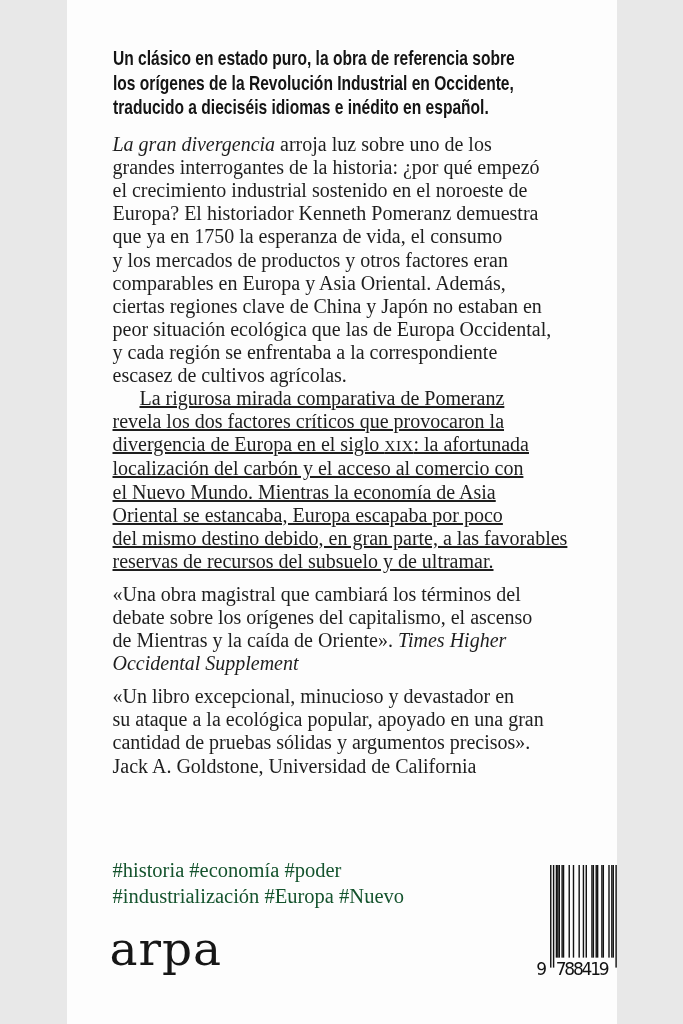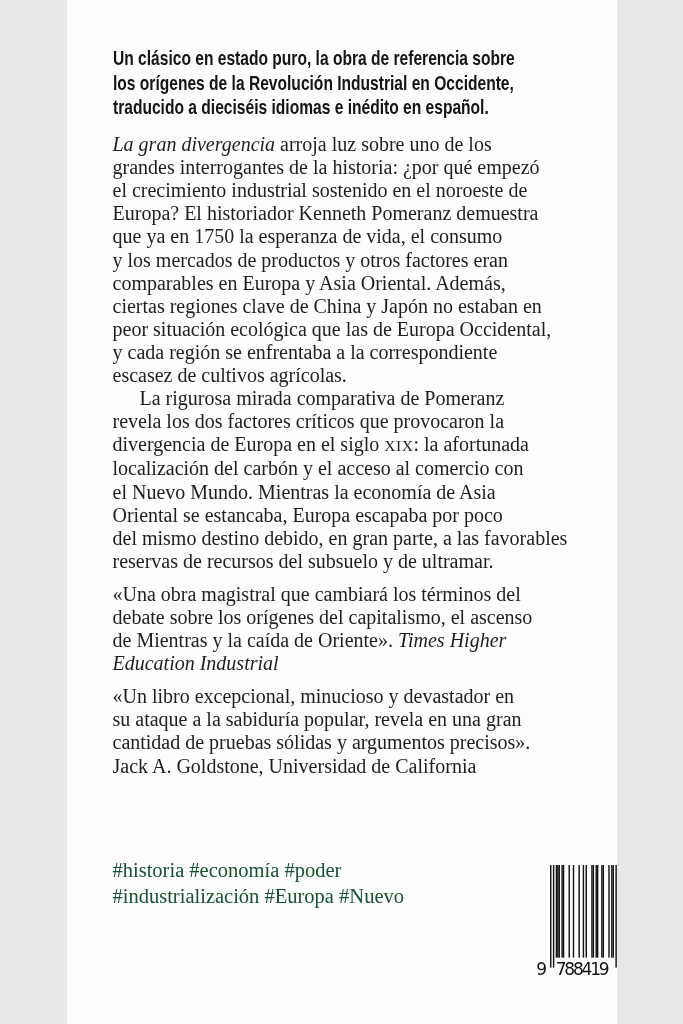--- a/index.html
+++ b/index.html
@@ -21,21 +21,21 @@
     font-size:20.5px;
     line-height:24.7px;
     color:#141414;
     width:720px;
     transform:scaleX(0.76);
     transform-origin:0 0;
     white-space:nowrap;
   }
   .synopsis{margin-top:13px;}
   .synopsis p{margin:0;font-size:20px;line-height:23.1px;}
-  .p-indent{text-indent:27px;}
+  .p-indent{text-indent:27px;text-decoration:underline;}
   .quote{margin:10px 0 0 0;font-size:20px;line-height:23.1px;}
   .it{font-style:italic;text-align:right;}
   .sc{font-size:0.78em;letter-spacing:0.5px;}
   .hashtags{
     position:absolute;left:46px;top:858px;
     font-size:20.5px;line-height:25.5px;color:#14532d;
   }
   .publisher-logo{
     position:absolute;left:43px;top:921px;
     font-family:"DejaVu Serif",serif;
@@ -65,28 +65,29 @@
 
   <div class="content">
 
     <p class="intro"><span>Un clásico en estado puro, la obra de referencia sobre</span><br><span>los orígenes de la Revolución Industrial en Occidente,</span><br><span>traducido a dieciséis idiomas e inédito en español.</span></p>
 
     <div class="synopsis">
       <p><span class="it">La gran divergencia</span><span> arroja luz sobre uno de los</span><br><span>grandes interrogantes de la historia: ¿por qué empezó</span><br><span>el crecimiento industrial sostenido en el noroeste de</span><br><span>Europa? El historiador Kenneth Pomeranz demuestra</span><br><span>que ya en 1750 la esperanza de vida, el consumo</span><br><span>y los mercados de productos y otros factores eran</span><br><span>comparables en Europa y Asia Oriental. Además,</span><br><span>ciertas regiones clave de China y Japón no estaban en</span><br><span>peor situación ecológica que las de Europa Occidental,</span><br><span>y cada región se enfrentaba a la correspondiente</span><br><span>escasez de cultivos agrícolas.</span></p>
       <p class="p-indent"><span>La rigurosa mirada comparativa de Pomeranz</span><br><span>revela los dos factores críticos que provocaron la</span><br><span>divergencia de Europa en el siglo </span><span class="sc">XIX</span><span>: la afortunada</span><br><span>localización del carbón y el acceso al comercio con</span><br><span>el Nuevo Mundo. Mientras la economía de Asia</span><br><span>Oriental se estancaba, Europa escapaba por poco</span><br><span>del mismo destino debido, en gran parte, a las favorables</span><br><span>reservas de recursos del subsuelo y de ultramar.</span></p>
     </div>
 
-    <p class="quote"><span>«Una obra magistral que cambiará los términos del</span><br><span>debate sobre los orígenes del capitalismo, el ascenso</span><br><span>de Mientras y la caída de Oriente». </span><span class="it">Times Higher</span><br><span class="it">Education Industrial</span></p>
+    <p class="quote"><span>«Una obra magistral que cambiará los términos del</span><br><span>debate sobre los orígenes del capitalismo, el ascenso</span><br><span>de Mientras y la caída de Oriente». </span><span class="it">Times Higher</span><br><span class="it">Occidental Supplement</span></p>
 
-    <p class="quote"><span>«Un libro excepcional, minucioso y devastador en</span><br><span>su ataque a la sabiduría popular, revela en una gran</span><br><span>cantidad de pruebas sólidas y argumentos precisos».</span><br><span>Jack A. Goldstone, Universidad de California</span></p>
+    <p class="quote"><span>«Un libro excepcional, minucioso y devastador en</span><br><span>su ataque a la ecológica popular, apoyado en una gran</span><br><span>cantidad de pruebas sólidas y argumentos precisos».</span><br><span>Jack A. Goldstone, Universidad de California</span></p>
 
   </div>
 
   <div class="hashtags"><span>#historia #economía #poder</span><br><span>#industrialización #Europa #Nuevo</span></div>
 
+  <div class="publisher-logo">arpa</div>
 
 
   <svg class="barcode-svg" viewBox="0 0 107 80" preserveAspectRatio="none" aria-hidden="true">
       <rect x="12" y="0" width="1" height="72"></rect>
       <rect x="14" y="0" width="1" height="72"></rect>
       <rect x="16" y="0" width="1" height="65"></rect>
       <rect x="17" y="0" width="1" height="65"></rect>
       <rect x="18" y="0" width="1" height="65"></rect>
       <rect x="20" y="0" width="1" height="65"></rect>
       <rect x="21" y="0" width="1" height="65"></rect>

